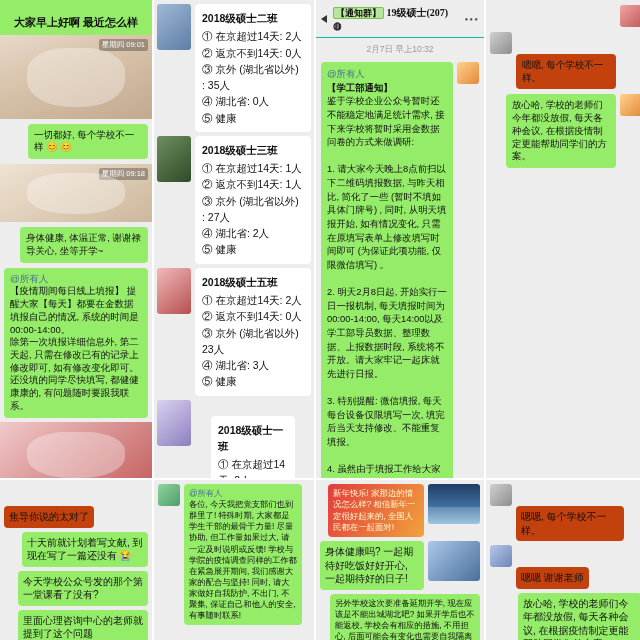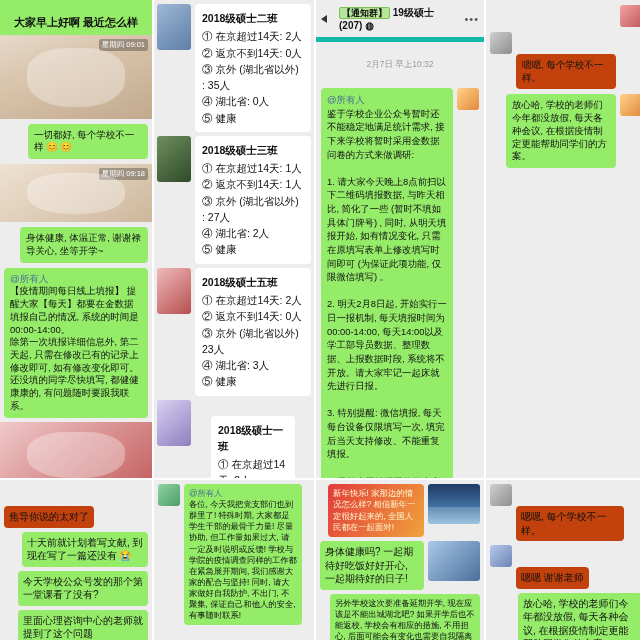--- a/index.html
+++ b/index.html
@@ -23,21 +23,21 @@
   .green { background:#95ec69; }
   .white { background:#c2410c;margin-top:22px; }
   .row { display:flex; gap:4px; margin:5px 4px; align-items:flex-start; }
   .row.right { justify-content:flex-end; }
   .av { width:22px; height:22px; border-radius:3px; flex:0 0 22px; background:#c8d6e5; }
   .av.g1 { background:linear-gradient(135deg,#8fd3a0,#4e9e6a); }
   .av.g2 { background:linear-gradient(135deg,#ffd38a,#e2893c); }
   .av.g3 { background:linear-gradient(135deg,#b6c7e8,#6d86b8); }
   .av.g4 { background:linear-gradient(135deg,#f3a3a3,#c15b5b); }
   .av.g5 { background:linear-gradient(135deg,#cfcfcf,#8e8e8e); }
-  .centertime { font-size:8.5px; color:#9a9a9a; text-align:center; margin:17px 0; }
+  .centertime { font-size:8.5px; color:#9a9a9a; text-align:center; margin:6px 0; }
 
   
   .p1 { background:#ededed; }
   .p1 .hdr { background:#95ec69; color:#111; font-size:11px; font-weight:bold;
              padding:16px 6px 5px; text-align:center; line-height:1.25; }
   .photo { width:100%; height:84px; background:
       linear-gradient(160deg,#e7d9c9 0%,#d8c3ab 40%,#c2a98e 100%); position:relative; }
   .photo:after { content:""; position:absolute; left:18%; top:16%; width:64%; height:70%;
       border-radius:40% 40% 45% 45%; background:rgba(255,255,255,.33); }
   .photo2 { height:58px; background:linear-gradient(150deg,#efe2d2,#cdb79c); }
@@ -52,22 +52,22 @@
   .statblock .t { font-weight:bold; margin-bottom:2px; }
   .leftpic { width:34px; height:46px; border-radius:3px; }
   .pic-a { background:linear-gradient(140deg,#9fb8d6,#5d7ea6); }
   .pic-b { background:linear-gradient(140deg,#6e8f5e,#2f4a2a); }
   .pic-c { background:linear-gradient(140deg,#f0b9b9,#b6504f); }
   .pic-e { background:linear-gradient(140deg,#d9d1f0,#8d7fc0); }
   .statrow { display:flex; gap:4px; align-items:flex-start; margin:4px 3px; }
 
   
   .p3 { background:#ededed; }
-  .topbar { display:flex; align-items:center; gap:12px; background:#ededed;
-            padding:6px 5px; border-bottom:5px solid #14b8a6; }
+  .topbar { display:flex; align-items:center; gap:6px; background:#ededed;
+            padding:6px 5px; border-bottom:1px solid #14b8a6;font-family:Liberation Serif, serif; }
   .backarrow { width:0; height:0; border-top:4px solid transparent;
                border-bottom:4px solid transparent; border-right:6px solid #333; }
   .tbtitle { font-size:10px; font-weight:bold; flex:1; }
   .tag { background:#b7e59a; border:1px solid #7cc057; font-size:9px; padding:0 2px;
          border-radius:2px; }
   .dots { letter-spacing:1px; color:#555; font-size:11px; }
   .mention { color:#476a99; }
   .bigmsg { font-size:9.4px; line-height:1.45; }
   .p3 .row { margin:4px 5px; }
 
@@ -179,20 +179,21 @@
         <span>◍</span>
       </span>
       <span class="dots">•••</span>
     </div>
 
     <div class="centertime">2月7日 早上10:32</div>
 
     <div class="row right">
       <div class="bubble green bigmsg" style="max-width:134px">
         <div class="mention">@所有人</div>
+        <div style="font-weight:bold">【学工部通知】</div>
         <div style="white-space:pre-line">鉴于学校企业公众号暂时还不能稳定地满足统计需求, 接下来学校将暂时采用金数据问卷的方式来做调研:
 
 1. 请大家今天晚上8点前扫以下二维码填报数据, 与昨天相比, 简化了一些 (暂时不填如具体门牌号) , 同时, 从明天填报开始, 如有情况变化, 只需在原填写表单上修改填写时间即可 (为保证此项功能, 仅限微信填写) 。
 
 2. 明天2月8日起, 开始实行一日一报机制, 每天填报时间为 00:00-14:00, 每天14:00以及学工部导员数据、整理数据、上报数据时段, 系统将不开放。请大家牢记一起床就先进行日报。
 
 3. 特别提醒: 微信填报, 每天每台设备仅限填写一次, 填完后当天支持修改、不能重复填报。
 
 4. 虽然由于填报工作给大家带来了一些不便, 但是也请大家谅解一下</div>
       </div>

